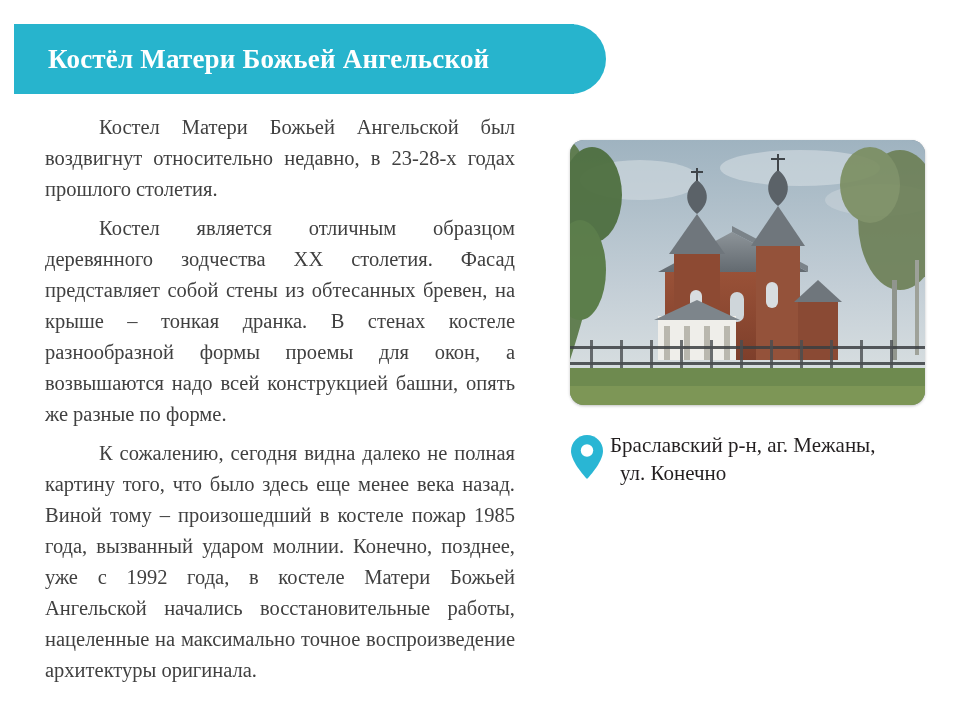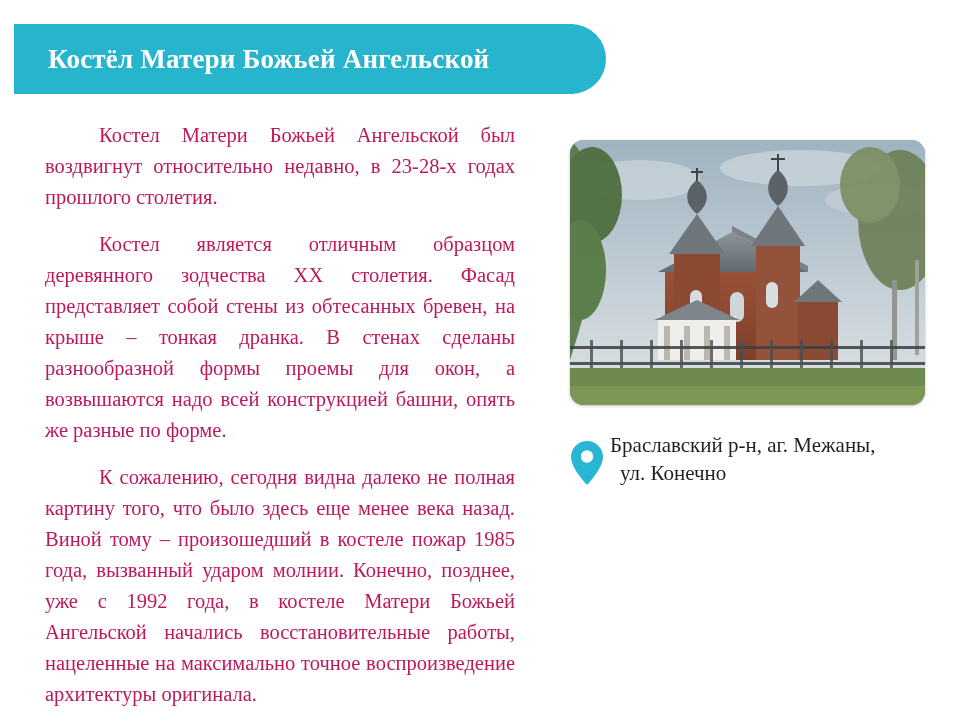--- a/index.html
+++ b/index.html
@@ -57,25 +57,25 @@
   }
 
   
   .text-column {
     position: absolute;
     left: 45px;
     top: 104px;
     width: 470px;
   }
   .text-column p {
-    margin: 16px 0 0 0;
+    margin: 8px 0 0 0;
     font-family: "Liberation Serif", serif;
     font-size: 20.5px;
     line-height: 31px;
-    color: #be185d;
+    color: #404040;
     text-align: justify;
     text-indent: 54px;
     hyphens: none;
   }
   .text-column p.last-line-justify {
     text-align-last: left;
   }
 
   
   .photo-frame {
@@ -95,21 +95,21 @@
     height: 265px;
   }
 
   
   .location {
     position: absolute;
     left: 568px;
     top: 425px;
     width: 372px;
     display: flex;
-    align-items: flex-end;
+    align-items: center;
   }
   .pin-icon {
     width: 38px;
     height: 48px;
     flex: 0 0 38px;
     margin-top: 2px;
   }
   .location-text {
     font-family: "Liberation Serif", serif;
     font-size: 21px;
@@ -127,21 +127,21 @@
 <body>
 
 <div class="header-band">
   <div class="bar"></div>
   <div class="cap"></div>
   <div class="header-title">Костёл Матери Божьей Ангельской</div>
 </div>
 
 <div class="text-column">
   <p class="last-line-justify">Костел Матери Божьей Ангельской был воздвигнут относительно недавно, в 23-28-х годах прошлого столетия.</p>
-  <p class="last-line-justify">Костел является отличным образцом деревянного зодчества XX столетия. Фасад представляет собой стены из обтесанных бревен, на крыше – тонкая дранка. В стенах сделаны разнообразной формы проемы для окон, а возвышаются надо всей конструкцией башни, опять же разные по форме.</p>
+  <p class="last-line-justify">Костел является отличным образцом деревянного зодчества XX столетия. Фасад представляет собой стены из обтесанных бревен, на крыше – тонкая дранка. В стенах костеле разнообразной формы проемы для окон, а возвышаются надо всей конструкцией башни, опять же разные по форме.</p>
   <p class="last-line-justify">К сожалению, сегодня видна далеко не полная картину того, что было здесь еще менее века назад. Виной тому – произошедший в костеле пожар 1985 года, вызванный ударом молнии. Конечно, позднее, уже с 1992 года, в костеле Матери Божьей Ангельской начались восстановительные работы, нацеленные на максимально точное воспроизведение архитектуры оригинала.</p>
 </div>
 
 <div class="photo-frame">
   <svg class="photo-svg" viewBox="0 0 355 265">
     <defs>
       <linearGradient id="sky" x1="0" y1="0" x2="0" y2="1">
         <stop offset="0%" stop-color="#9fb3c0"></stop>
         <stop offset="55%" stop-color="#c3ced6"></stop>
         <stop offset="100%" stop-color="#dfe4e4"></stop>

